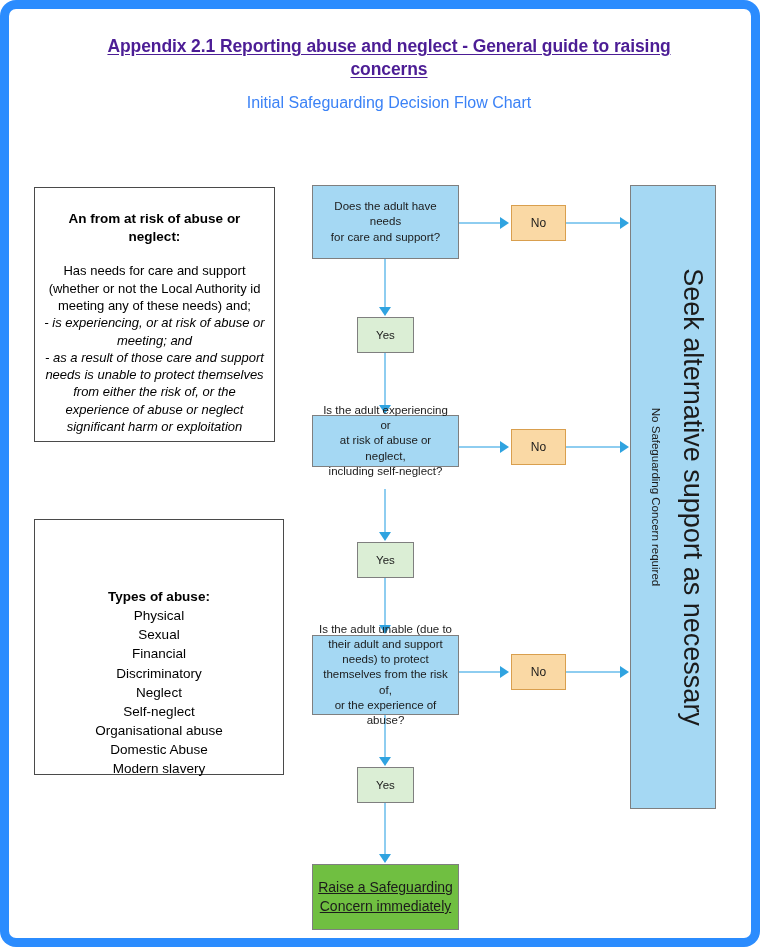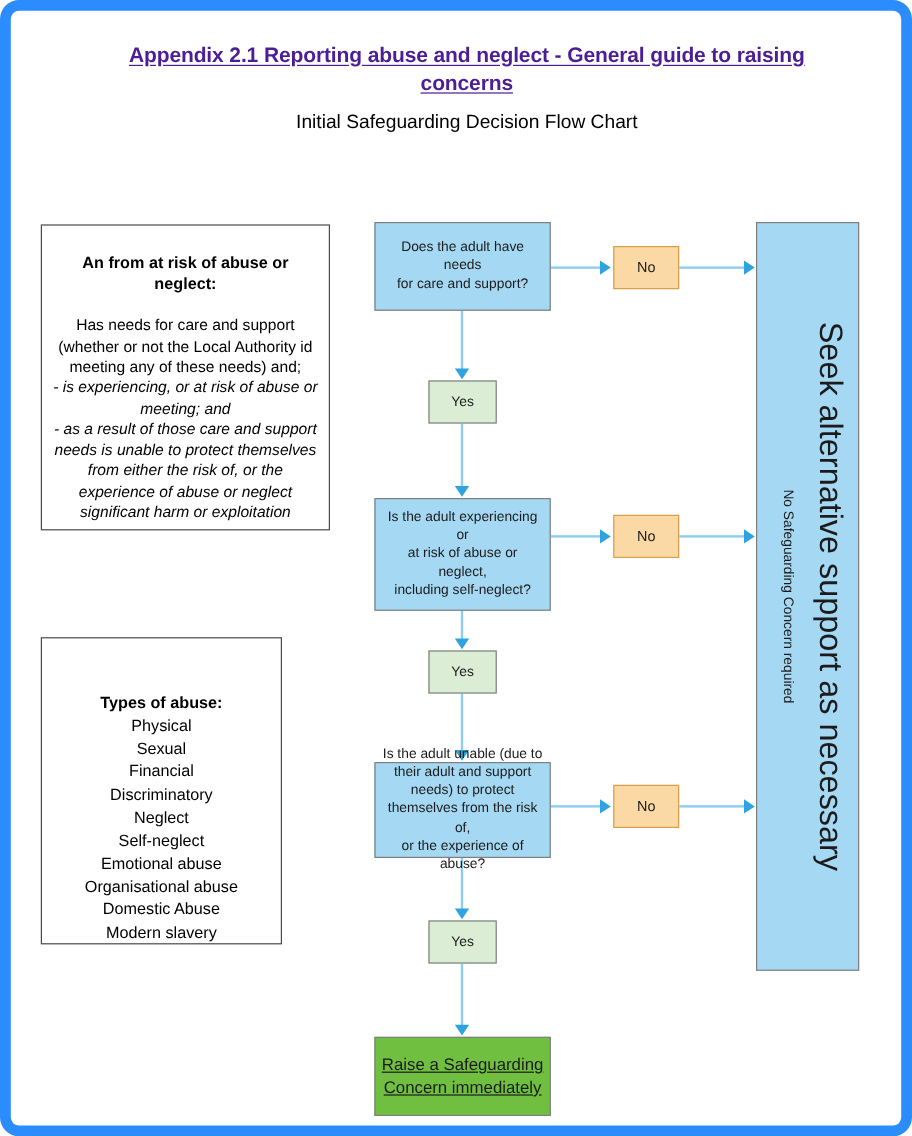--- a/index.html
+++ b/index.html
@@ -46,21 +46,21 @@
     text-decoration: underline;
     text-underline-offset: 2px;
   }
   .subtitle {
     position: absolute;
     left: 60px;
     top: 85px;
     width: 640px;
     text-align: center;
     font-size: 16px;
-    color: #000000;
+    color: #3b82f6;
   }
 
   
   .infobox {
     position: absolute;
     box-sizing: border-box;
     border: 1px solid #4a4a4a;
     background: #ffffff;
     text-align: center;
     color: #000000;
@@ -83,24 +83,24 @@
     line-height: 1.33;
   }
   #risk-box .ital {
     font-size: 13px;
     font-style: italic;
     line-height: 1.33;
   }
 
   #types-box {
     left: 25px;
-    top: 522px;
-    width: 201px;
+    top: 510px;
+    width: 250px;
     height: 256px;
-    padding-top: 44px;
+    padding-top: 67px;
   }
   #types-box .head {
     font-size: 13.5px;
     font-weight: bold;
     line-height: 1.42;
   }
   #types-box ul {
     list-style: none;
     margin: 0;
     padding: 0;
@@ -139,21 +139,21 @@
   }
   .node-final {
     background: #70bf41;
     border: 1.5px solid #7f7f7f;
     font-size: 14px;
     line-height: 1.35;
     text-decoration: underline;
   }
 
   #q1 { left: 303px; top: 176px; width: 147px; height: 74px; }
-  #q2 { left: 303px; top: 406px; width: 147px; height: 94px; justify-content: flex-end; }
+  #q2 { left: 303px; top: 406px; width: 147px; height: 52px; justify-content: flex-end; }
   #q3 { left: 303px; top: 626px; width: 147px; height: 80px; justify-content: flex-end; }
 
   #yes1 { left: 348px; top: 308px; width: 57px; height: 36px; }
   #yes2 { left: 348px; top: 533px; width: 57px; height: 36px; }
   #yes3 { left: 348px; top: 758px; width: 57px; height: 36px; }
 
   #no1 { left: 502px; top: 196px; width: 55px; height: 36px; }
   #no2 { left: 502px; top: 420px; width: 55px; height: 36px; }
   #no3 { left: 502px; top: 645px; width: 55px; height: 36px; }
 
@@ -242,21 +242,20 @@
 
     <div class="infobox" id="types-box">
       <div class="head">Types of abuse:</div>
       <ul>
         <li>Physical</li>
         <li>Sexual</li>
         <li>Financial</li>
         <li>Discriminatory</li>
         <li>Neglect</li>
         <li>Self-neglect</li>
-        <li>Emotional abuse</li>
         <li>Organisational abuse</li>
         <li>Domestic Abuse</li>
         <li>Modern slavery</li>
       </ul>
     </div>
 
     <div class="vline" style="left:375px; top:250px; height:50px;"></div>
     <div class="arrow-down" style="left:370px; top:298px;"></div>
 
     <div class="vline" style="left:375px; top:344px; height:54px;"></div>

